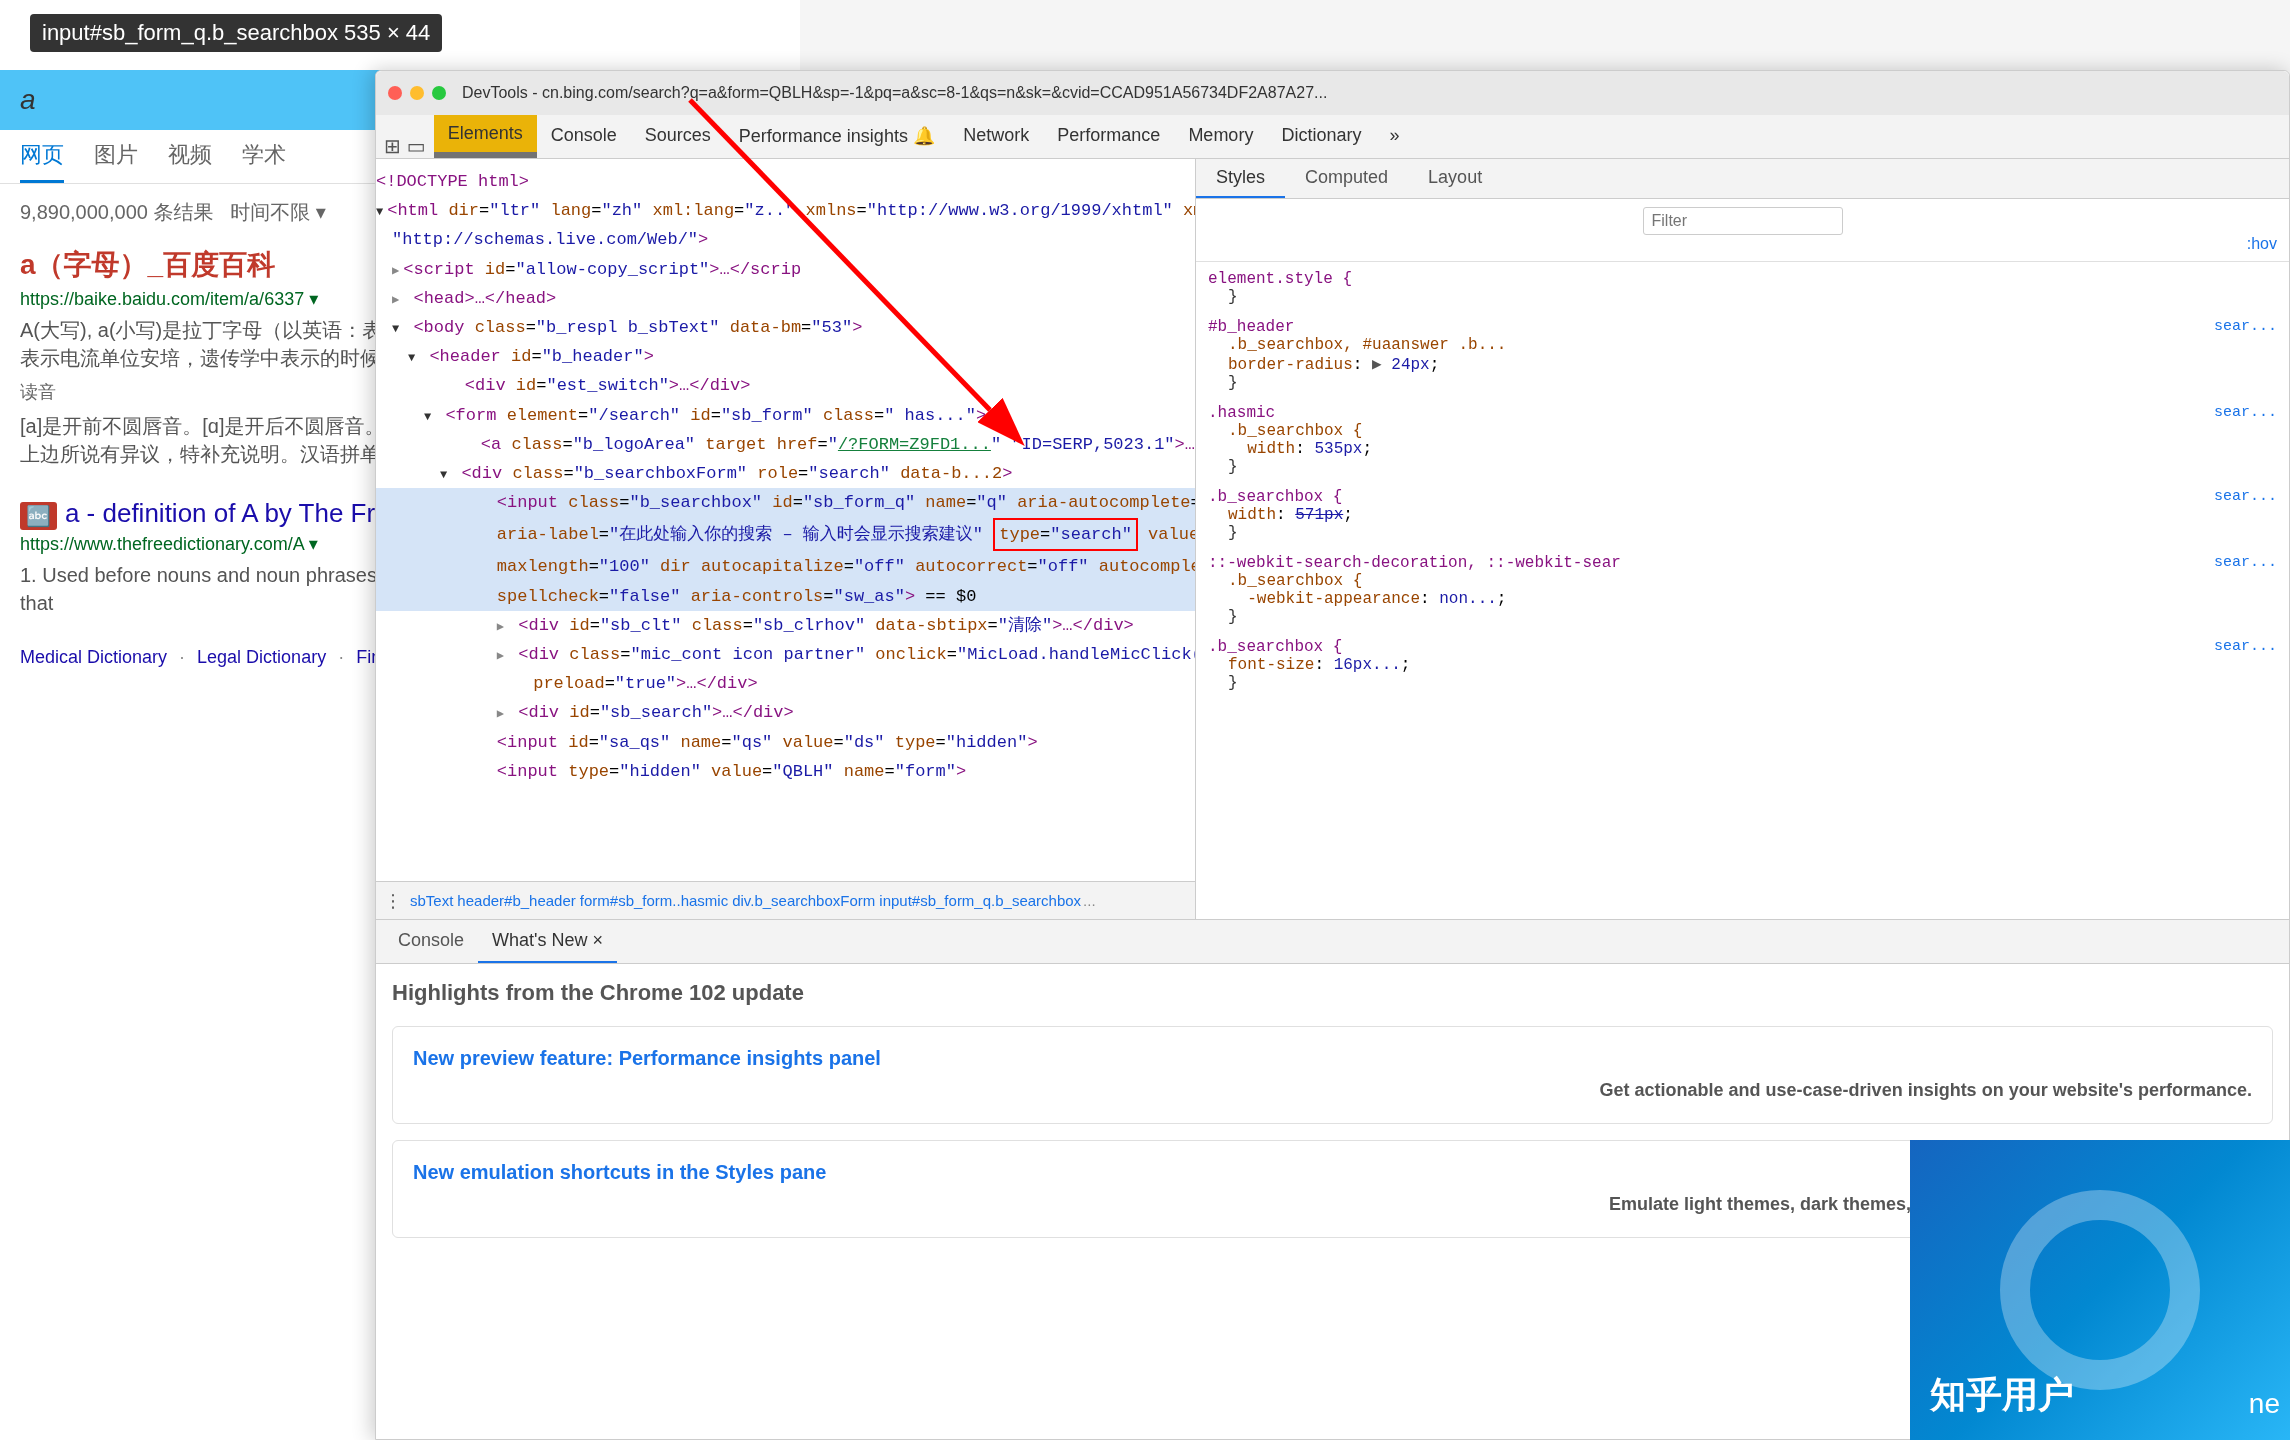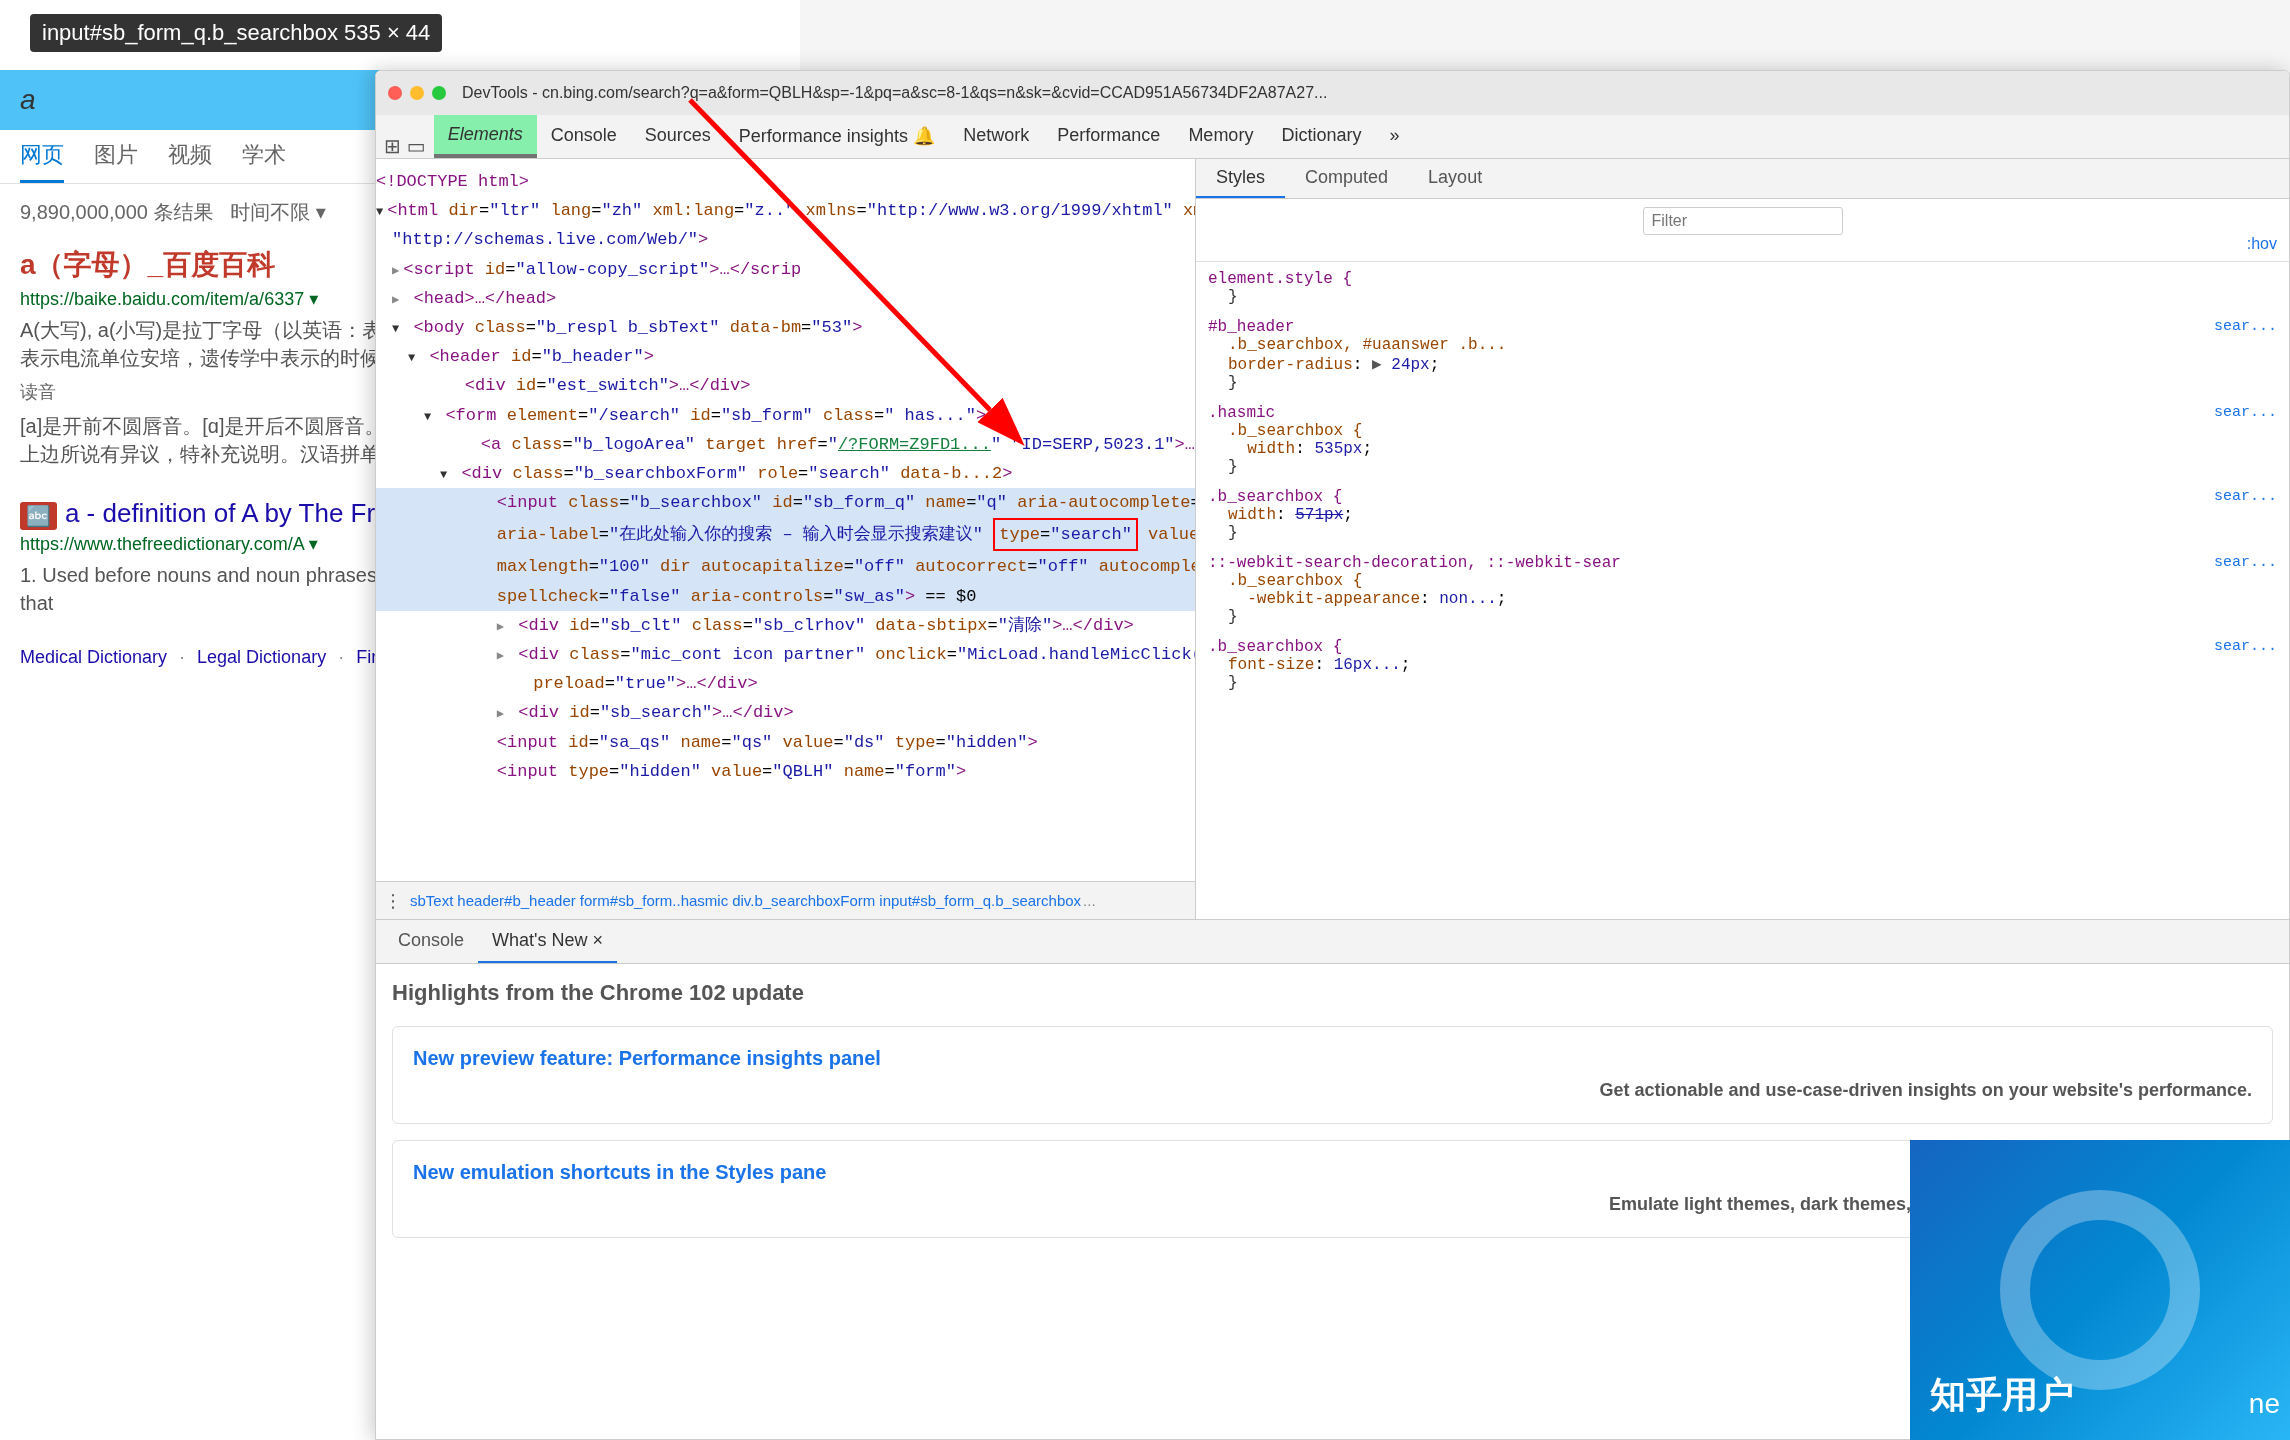--- a/index.html
+++ b/index.html
@@ -185,24 +185,23 @@
       cursor: pointer;
       white-space: nowrap;
       border-bottom: 2px solid transparent;
       display: flex;
       align-items: center;
       gap: 6px;
       height: 100%;
     }
 
     .devtools-tab.active {
-      background: #86efac;
-      border-bottom: 4px solid #737373;
+      background: #eab308;
+      border-bottom: 6px solid #737373;
       color: #333;
-      font-style: italic;
     }
 
     .devtools-content {
       display: flex;
       flex: 1;
       overflow: hidden;
     }
 
     
     .dom-panel {

